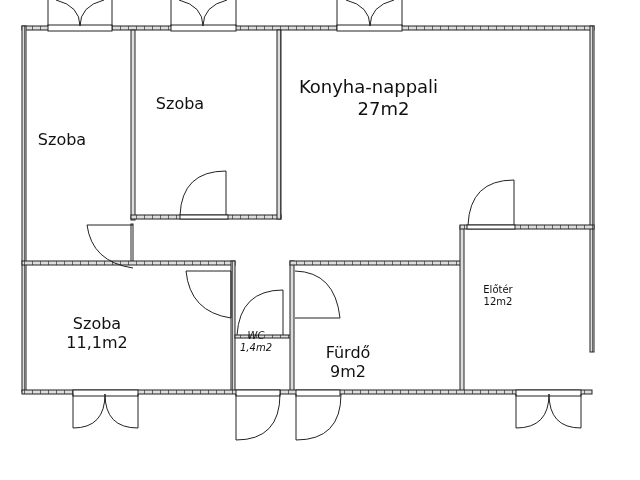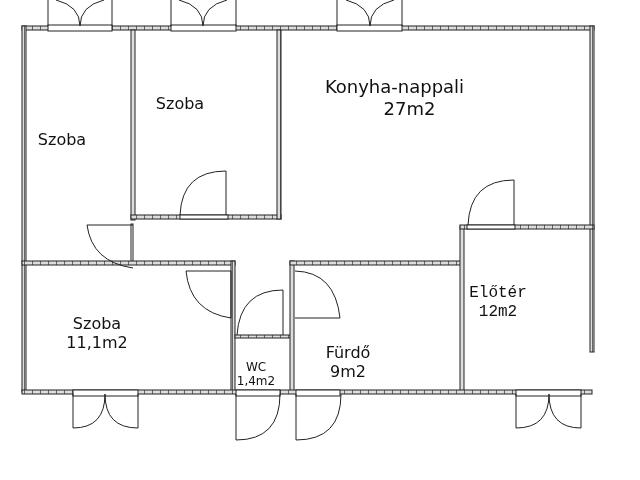--- a/index.html
+++ b/index.html
@@ -87,32 +87,32 @@
     <path d="M514 225 V180 Q470 180 468 225"></path>
   </g>
 </svg>
 
 <div class="lbl" style="left:28px;top:130px;width:68px;font-size:16px;">
   <span>Szoba</span>
 </div>
 <div class="lbl" style="left:140px;top:94px;width:80px;font-size:16px;">
   <span>Szoba</span>
 </div>
-<div class="lbl" style="left:294px;top:76px;width:185px;font-size:18px;padding-left:8px;">
+<div class="lbl" style="left:268px;top:76px;width:185px;font-size:18px;padding-left:8px;">
   <span>Konyha-nappali</span>
   <span style="margin-left:30px">27m2</span>
 </div>
 <div class="lbl" style="left:62px;top:314px;width:70px;font-size:16px;">
   <span>Szoba</span>
   <span>11,1m2</span>
 </div>
-<div class="lbl" style="left:236px;top:360px;width:40px;font-size:12px;">
+<div class="lbl" style="left:236px;top:330px;width:40px;font-size:10px;font-style:italic;">
   <span>WC</span>
   <span>1,4m2</span>
 </div>
 <div class="lbl" style="left:318px;top:343px;width:60px;font-size:16px;">
   <span>Fürdő</span>
   <span>9m2</span>
 </div>
-<div class="lbl" style="left:468px;top:284px;width:60px;font-size:16px;font-family:Liberation Mono, monospace;">
+<div class="lbl" style="left:468px;top:284px;width:60px;font-size:10px;">
   <span>Előtér</span>
   <span>12m2</span>
 </div>
 
 </body></html>

